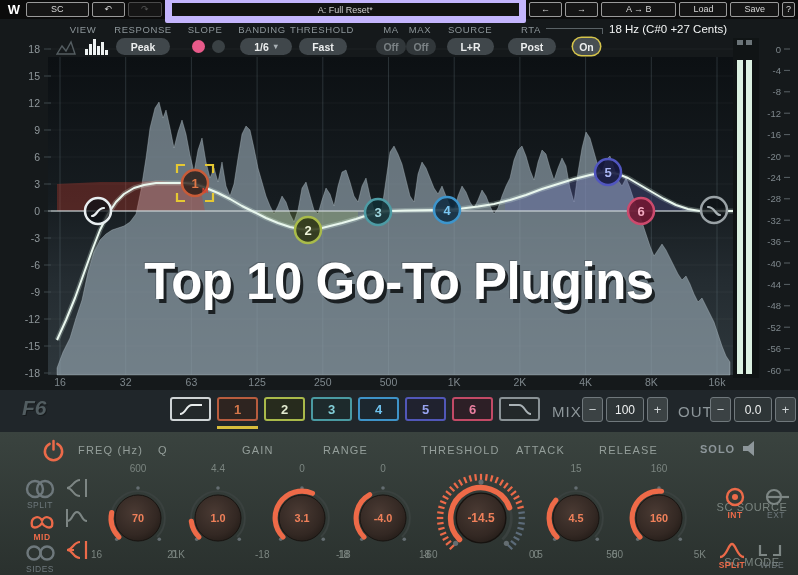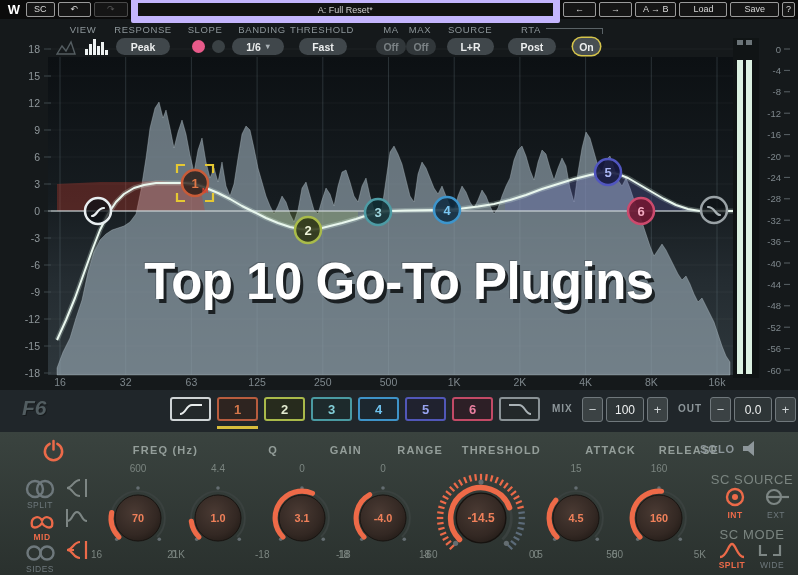--- a/index.html
+++ b/index.html
@@ -3,21 +3,21 @@
 <meta charset="utf-8">
 <style>
   html,body{margin:0;padding:0;background:#000;}
   .app{position:relative;width:798px;height:575px;overflow:hidden;background:#15191b;
        font-family:"Liberation Sans",sans-serif;-webkit-font-smoothing:antialiased;}
   
   .titlebar{position:absolute;top:0;left:0;width:798px;height:19px;background:#0b0b0b;
             display:flex;align-items:center;gap:3px;padding:0 3px;box-sizing:border-box;z-index:20;}
   .tb-logo{color:#fff;font-weight:bold;font-size:13px;width:20px;text-align:center;letter-spacing:-2px;}
   .tb-btn{height:13px;border:1px solid #9a9a9a;border-radius:2px;background:#151515;color:#d8d8d8;
-          font-size:9px;line-height:13px;display:flex;align-items:center;justify-content:center;padding:0 7px;white-space:nowrap;}
+          font-size:9px;line-height:13px;display:flex;align-items:center;justify-content:center;padding:0 24px;white-space:nowrap;}
   .tb-btn.dim{color:#555;border-color:#4a4a4a;}
   .tb-preset{flex:1;height:13px;border:7px solid #c4b5fd;border-radius:2px;background:#121212;color:#cfcfcf;
              font-size:9px;display:flex;align-items:center;justify-content:center;}
   
   .controls{position:absolute;top:19px;left:0;width:662px;height:38px;z-index:15;}
   .ctl-label{position:absolute;top:5px;font-size:9.5px;color:#8d969a;letter-spacing:.6px;
              transform:translateX(-50%);white-space:nowrap;}
   .pill{position:absolute;top:19px;height:17px;border-radius:9px;background:#40474b;color:#eceeee;
         font-size:10.5px;font-weight:bold;display:flex;align-items:center;justify-content:center;box-sizing:border-box;}
   .pill.dimpill{background:#31373a;color:#7a8184;}
@@ -35,39 +35,39 @@
                  font-size:51px;font-weight:bold;letter-spacing:-.5px;color:#ffffff;
                  text-shadow:3px 4px 0 rgba(8,12,14,.82),-1px -1px 0 rgba(8,12,14,.2);}
   
   .bandstrip{position:absolute;top:390px;left:0;width:798px;height:42px;background:#20262a;z-index:10;}
   .f6-logo{position:absolute;left:22px;top:6px;font-size:21px;font-weight:bold;font-style:italic;
            color:#525d61;text-shadow:1px 1px 0 #161a1c;}
   .fbtn{position:absolute;top:7px;width:41px;height:24px;border-radius:3px;border:2px solid #777;
         background:#23282a;display:flex;align-items:center;justify-content:center;
         font-weight:bold;font-size:13px;box-sizing:border-box;}
   .b1-underline{position:absolute;left:217px;top:36px;width:41px;height:3px;background:#d8bd3c;}
-  .strip-label{position:absolute;top:13px;font-size:10px;font-weight:bold;color:#8d969a;letter-spacing:1px;text-align:right;}
+  .strip-label{position:absolute;top:13px;font-size:15px;font-weight:normal;color:#8d969a;letter-spacing:1px;text-align:right;}
   .step-btn{position:absolute;top:7px;width:21px;height:25px;border:1px solid #70787c;border-radius:3px;
             background:#3b4244;color:#cfd4d6;font-size:13px;display:flex;align-items:center;justify-content:center;box-sizing:border-box;}
   .step-val{position:absolute;top:7px;width:38px;height:25px;border:1px solid #70787c;border-radius:3px;
             background:#2e3537;color:#eef0f0;font-size:12px;display:flex;align-items:center;justify-content:center;box-sizing:border-box;}
   
   .panel{position:absolute;top:432px;left:0;width:798px;height:143px;z-index:10;
          background:linear-gradient(#3a433f,#2a312e);}
   .p-icon{position:absolute;}
   .p-label{position:absolute;font-size:8.5px;color:#6e787c;letter-spacing:.5px;transform:translateX(-50%);white-space:nowrap;}
   .p-label.orange{color:#ec6a49;font-weight:bold;}
   .kgroup{position:absolute;top:0;width:120px;height:143px;}
-  .k-label{position:absolute;top:12px;width:100%;text-align:right;font-size:11px;color:#949e9a;
-           letter-spacing:1.2px;font-weight:bold;}
+  .k-label{position:absolute;top:12px;width:100%;text-align:left;font-size:11px;color:#949e9a;
+           letter-spacing:1.2px;font-weight:normal;}
   .k-top{position:absolute;top:31px;width:100%;text-align:center;font-size:10px;color:#7b8580;}
   .k-min,.k-max{position:absolute;top:117px;font-size:10px;color:#7b8580;}
   .k-svg{position:absolute;overflow:visible;}
   .solo-label{position:absolute;left:700px;top:11px;font-size:11px;font-weight:bold;color:#8d969a;letter-spacing:1px;}
-  .sec-label{position:absolute;font-size:13px;color:#7b8580;letter-spacing:.6px;transform:translateX(-50%);white-space:nowrap;}
+  .sec-label{position:absolute;font-size:11px;color:#7b8580;letter-spacing:.6px;transform:translateX(-50%);white-space:nowrap;margin-top:29px;}
 </style>
 </head>
 <body>
 
 <div class="app">
 
   <div class="titlebar">
     <span class="tb-logo">W</span>
     <div class="tb-btn">SC</div>
     <div class="tb-btn" style="padding:0 12px;">↶</div>
@@ -98,21 +98,21 @@
       </svg>
 
     <div class="ctl-label" style="left:143px">RESPONSE</div>
     <div class="pill" style="left:116px;width:54px">Peak</div>
 
     <div class="ctl-label" style="left:205px">SLOPE</div>
     <div class="slope-dot" style="left:192px;background:#e85a8a"></div>
     <div class="slope-dot" style="left:212px;background:#3a4144"></div>
 
     <div class="ctl-label" style="left:262px">BANDING</div>
-    <div class="pill" style="left:232px;width:52px;gap:5px">
+    <div class="pill" style="left:240px;width:52px;gap:5px">
       <span>1/6</span>
       <span style="font-size:8px;color:#aab2b6">▾</span>
     </div>
 
     <div class="ctl-label" style="left:322px">THRESHOLD</div>
     <div class="pill" style="left:299px;width:48px">Fast</div>
 
     <div class="ctl-label" style="left:391px">MA</div>
     <div class="pill dimpill" style="left:376px;width:30px">Off</div>
 
@@ -121,20 +121,21 @@
 
     <div class="ctl-label" style="left:470px">SOURCE</div>
     <div class="pill" style="left:447px;width:47px">L+R</div>
 
     <div class="ctl-label" style="left:531px">RTA</div>
     <div class="rta-line"></div>
     <div class="pill" style="left:508px;width:48px">Post</div>
     <div class="pill onpill" style="left:573px;width:27px">On</div>
 
     <div class="readout">
+      <div>18 Hz (C#0 +27 Cents)</div>
     </div>
   </div>
 
   <svg id="eq-svg" width="798" height="352" viewBox="0 38 798 352">
     <defs>
       <linearGradient id="gbg" x1="0" y1="0" x2="0" y2="1">
         <stop offset="0%" stop-color="#0c1013"></stop>
           <stop offset="45%" stop-color="#161c20"></stop>
         <stop offset="70%" stop-color="#242c31"></stop>
           <stop offset="100%" stop-color="#2e373c"></stop>

